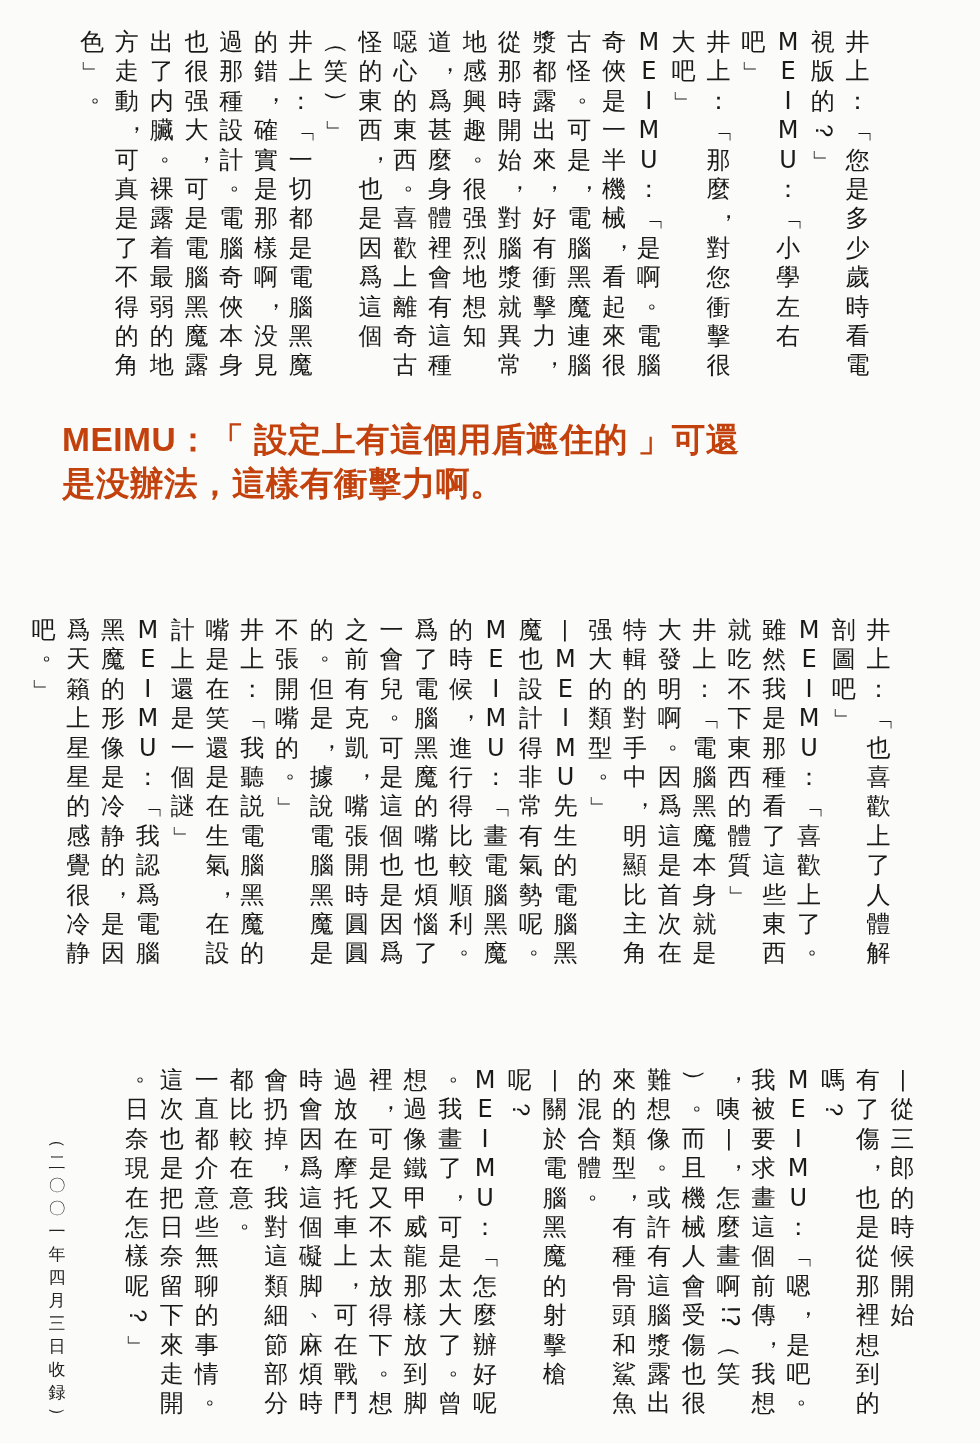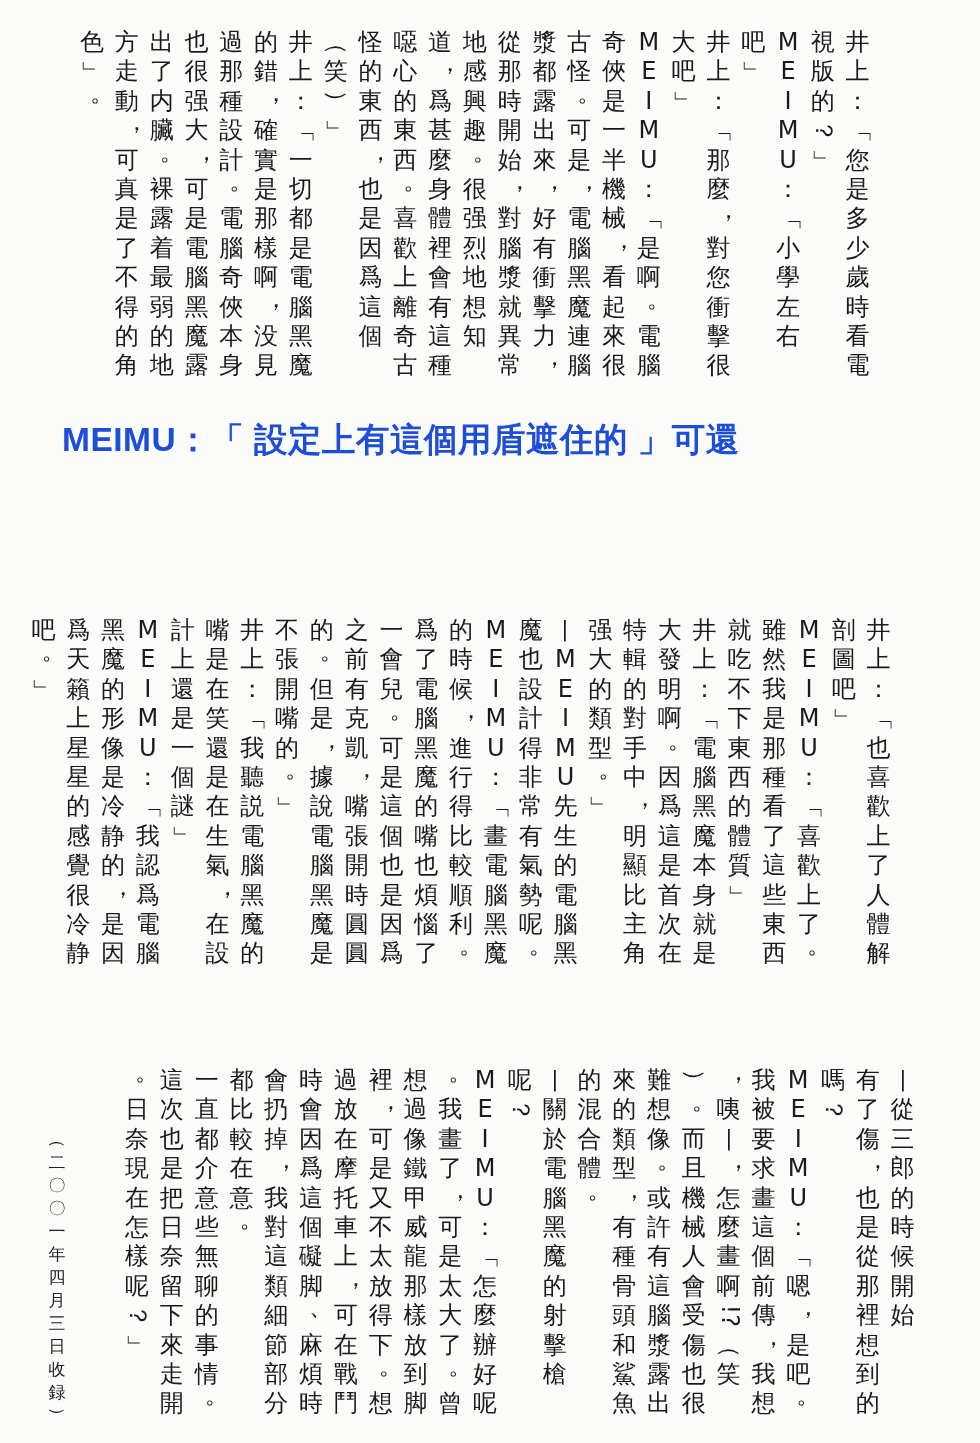--- a/index.html
+++ b/index.html
@@ -36,21 +36,21 @@
   #block-top { top: 28px; right: 105px; }
   #block-mid { top: 616px; right: 84px; }
   #block-bot { top: 1066px; right: 60px; }
   .headline {
     position: absolute;
     left: 62px; top: 418px;
     font-family: "Liberation Sans", sans-serif;
     font-weight: bold;
     font-size: 33.5px;
     line-height: 44px;
-    color: #1d4ed8;
+    color: #c2410c;
     letter-spacing: 0.5px;
   }
   .dateline {
     position: absolute;
     left: 44px; top: 1128px;
     width: 26px;
     display: flex; flex-direction: column; align-items: center;
     font-size: 17px; line-height: 23px;
     color: #222;
   }
@@ -333,20 +333,21 @@
     </div>
     <div class="col">
       <span class="ch">色</span>
       <span class="ch rot">」</span>
       <span class="ch punct">。</span>
     </div>
   </div>
 
 <div class="headline">
   <div>MEIMU：「 設定上有這個用盾遮住的 」可還</div>
+  <div>是没辦法，這樣有衝擊力啊。</div>
 </div>
 
 <div id="block-mid" class="block">
     <div class="col">
       <span class="ch">井</span>
       <span class="ch">上</span>
       <span class="ch">：</span>
       <span class="ch rot">「</span>
       <span class="ch">也</span>
       <span class="ch">喜</span>

